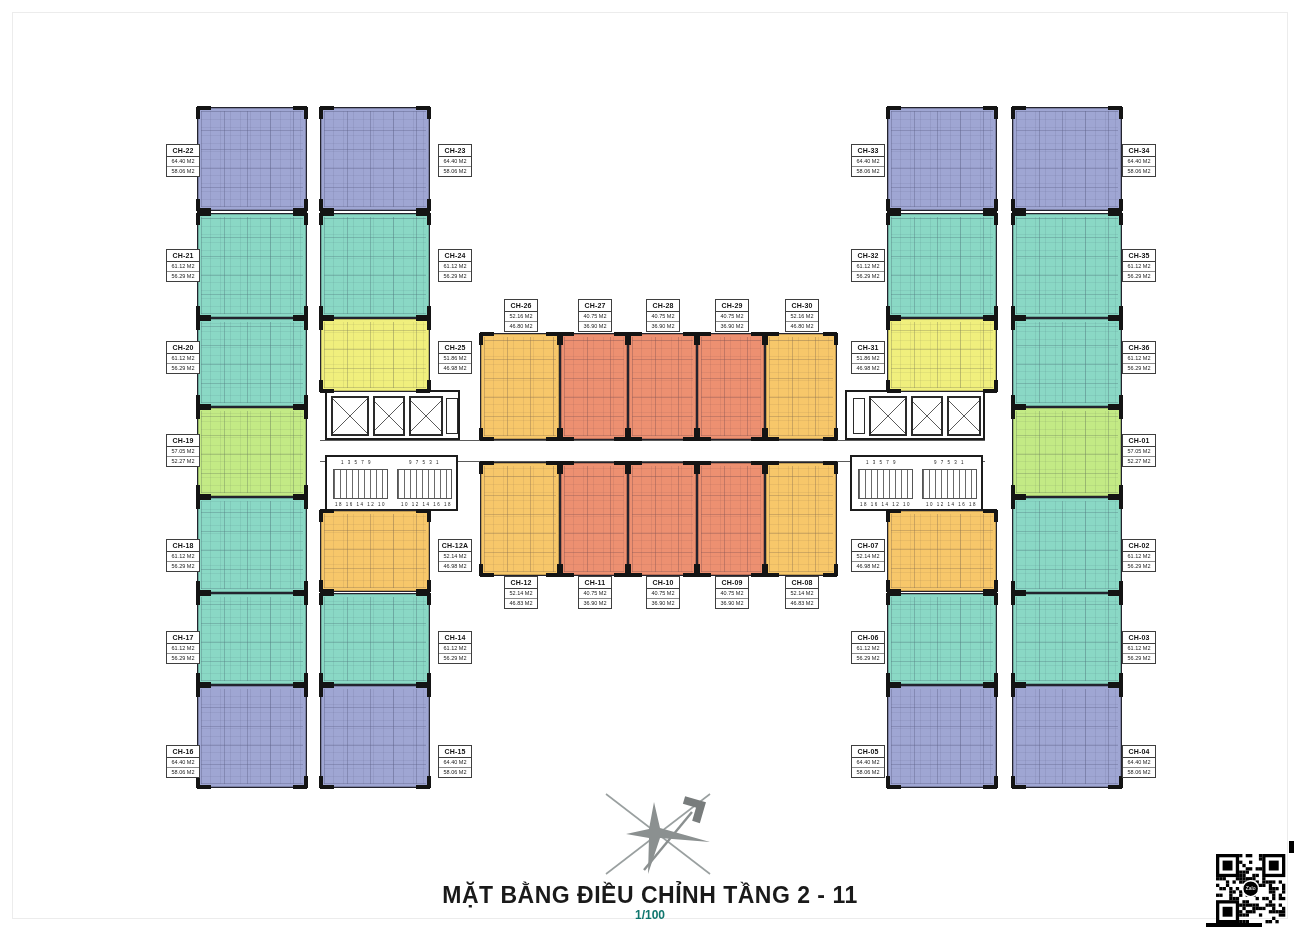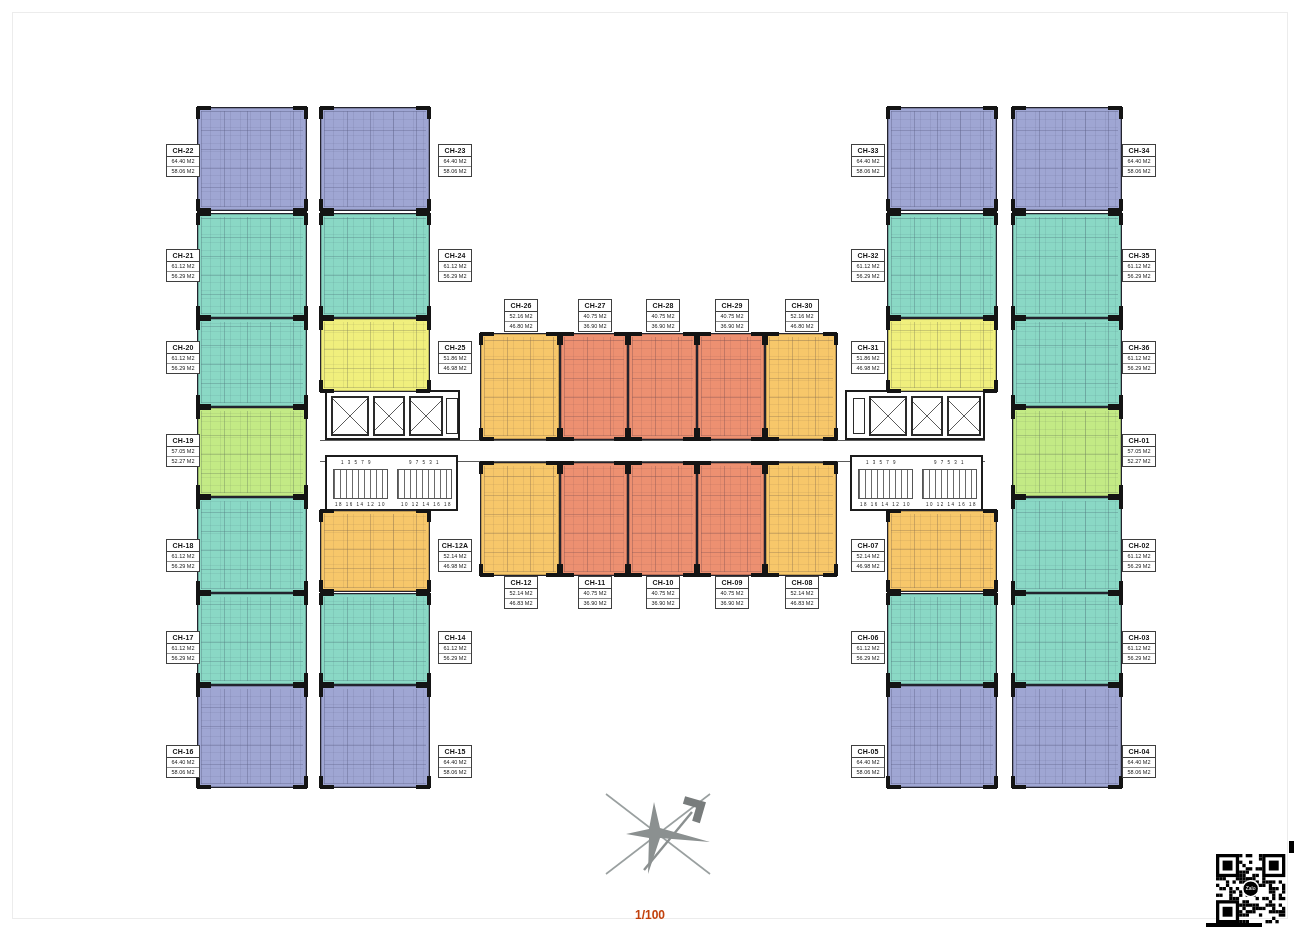--- a/index.html
+++ b/index.html
@@ -34,21 +34,21 @@
       #fff;border:2px solid #2a2a2a;box-sizing:border-box;}
   .lobby{position:absolute;background:#fff;border:1.5px solid #2a2a2a;box-sizing:border-box;}
   .stairbox{position:absolute;background:#fff;border:2px solid #1c1c1c;box-sizing:border-box;}
   .flight{position:absolute;border:1px solid #555;box-sizing:border-box;background:
       repeating-linear-gradient(90deg,#6a6a6a 0 1px, transparent 1px 6px);}
   .stnum{position:absolute;font-size:4.5px;color:#1a1a1a;letter-spacing:1.5px;white-space:nowrap;}
 
   
   .title{position:absolute;left:0;width:1300px;text-align:center;color:#1a1a1a;
          font-weight:bold;font-size:23px;letter-spacing:.5px;}
-  .scale{position:absolute;left:0;width:1300px;text-align:center;color:#c2410c;
+  .scale{position:absolute;left:0;width:1300px;text-align:center;color:#0f766e;
          font-weight:bold;font-size:12px;}
   .mark{position:absolute;background:#000;}
 </style>
 </head>
 <body>
 
 <div id="page">
   <div class="frame"></div>
 
   <div class="corridor" style="left:320px;top:440px;width:665px;height:22px;"></div>
@@ -809,14 +809,15 @@
         <rect x="3" y="48.199999999999996" width="23.099999999999998" height="23.099999999999998" fill="#000"></rect>
     <rect x="6.3" y="51.49999999999999" width="16.5" height="16.5" fill="#fff"></rect>
     <rect x="9.6" y="54.8" width="9.899999999999999" height="9.899999999999999" fill="#000"></rect>
         <circle cx="37.65" cy="36.65" r="8" fill="#000" stroke="#fff" stroke-width="1.5"></circle>
         <text x="37.65" y="38.449999999999996" text-anchor="middle" font-size="5" font-family="Liberation Sans, sans-serif" fill="#fff">Zalo</text>
       </svg>
   </div>
   <div class="mark" style="left:1289px;top:841px;width:5px;height:12px;"></div>
   <div class="mark" style="left:1206px;top:923px;width:56px;height:4px;"></div>
 
+  <div class="title" style="top:882px;">MẶT BẰNG ĐIỀU CHỈNH TẦNG 2 - 11</div>
   <div class="scale" style="top:908px;">1/100</div>
 </div>
 
 </body></html>

